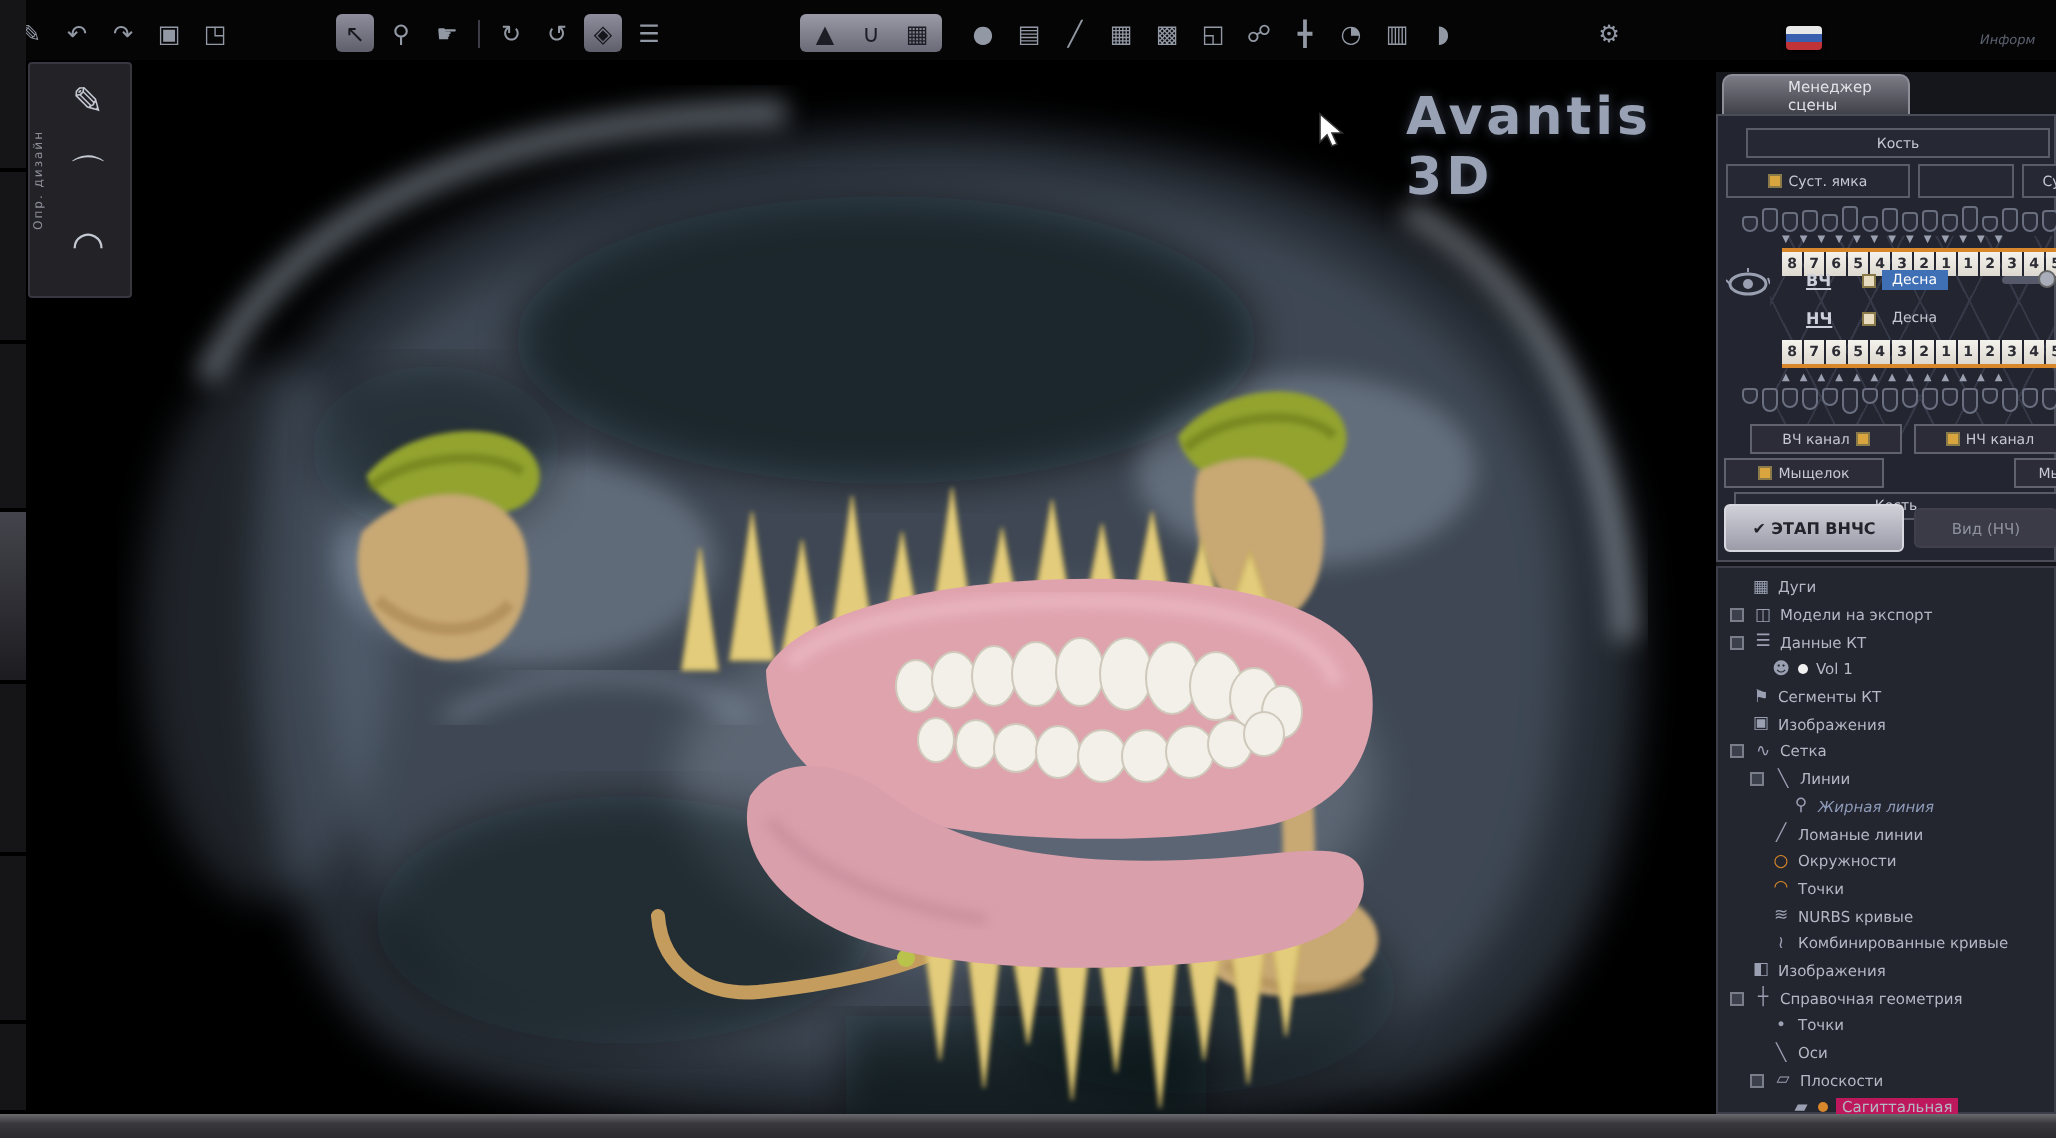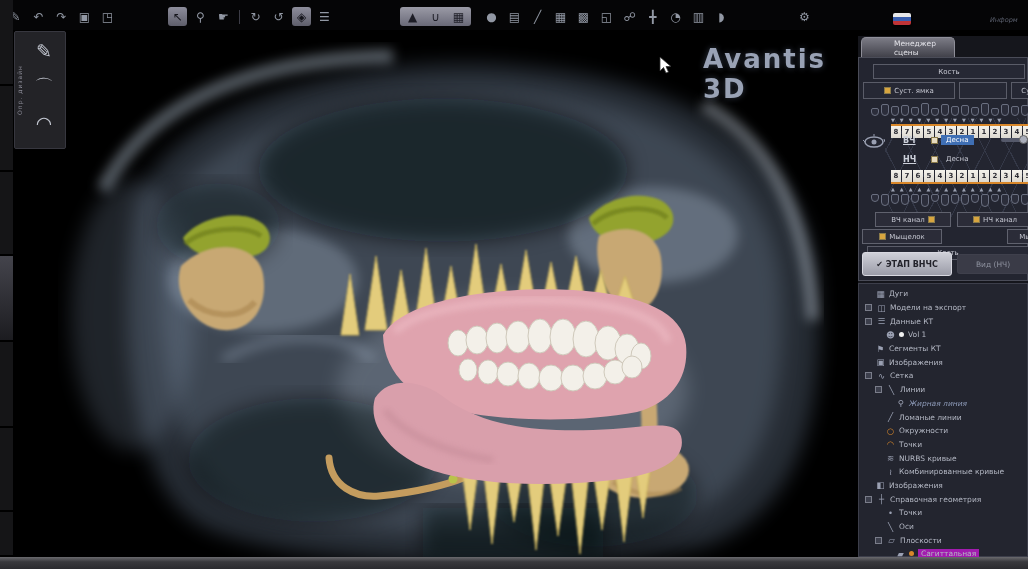--- a/index.html
+++ b/index.html
@@ -83,21 +83,21 @@
           background:#3a3b47; color:#8f93a0; font-size:7.5px; display:flex; align-items:center;
           justify-content:center; border:1px solid #55576333; }
 
   #scene-tree { position:absolute; left:0; top:247px; width:170px; height:274px;
           background:#23252f; border:1px solid #3c3e4a; padding-top:3px; }
   .trow { height:13.7px; display:flex; align-items:center; font-size:7.5px; color:#b4b8c4;
           white-space:nowrap; }
   .trow .tchk { width:7px; height:7px; border:1px solid #7a7d8a; background:#3c3f4c; margin-right:4px; flex:0 0 auto; }
   .trow .ticon { width:11px; text-align:center; margin-right:3px; font-size:8.5px; color:#9aa0b2; flex:0 0 auto;}
   .trow .tdot { width:5px; height:5px; border-radius:50%; margin-right:4px; flex:0 0 auto; }
-  .trow .tlabel.hl { background:#a21caf; padding:0 3px; }
+  .trow .tlabel.hl { background:#be185d; padding:0 3px; }
 
   
   #bottombar { position:absolute; left:0; top:557px; width:1028px; height:12px;
           background:linear-gradient(#6a6a6e,#39393d 40%,#2b2b2f); }
 
   .cursor { position:absolute; z-index:50; }
 </style>
 </head>
 <body>
 

